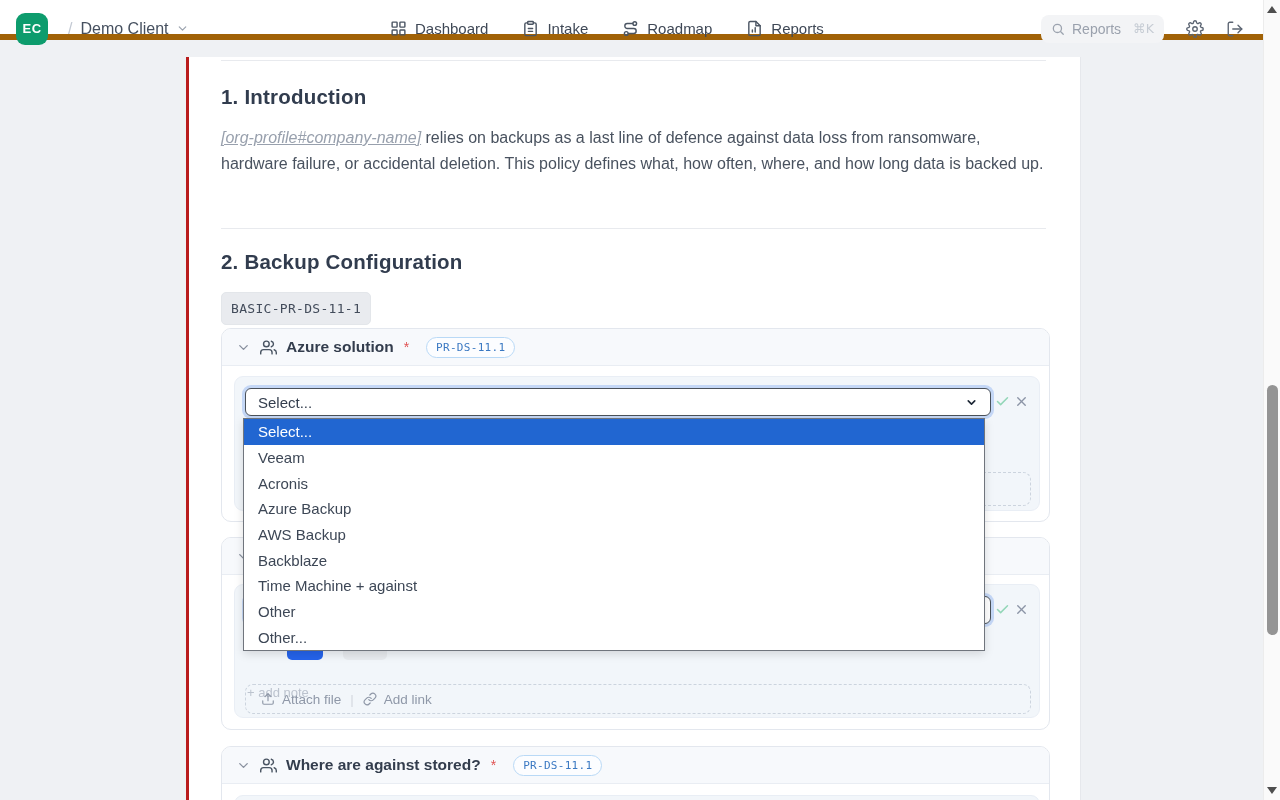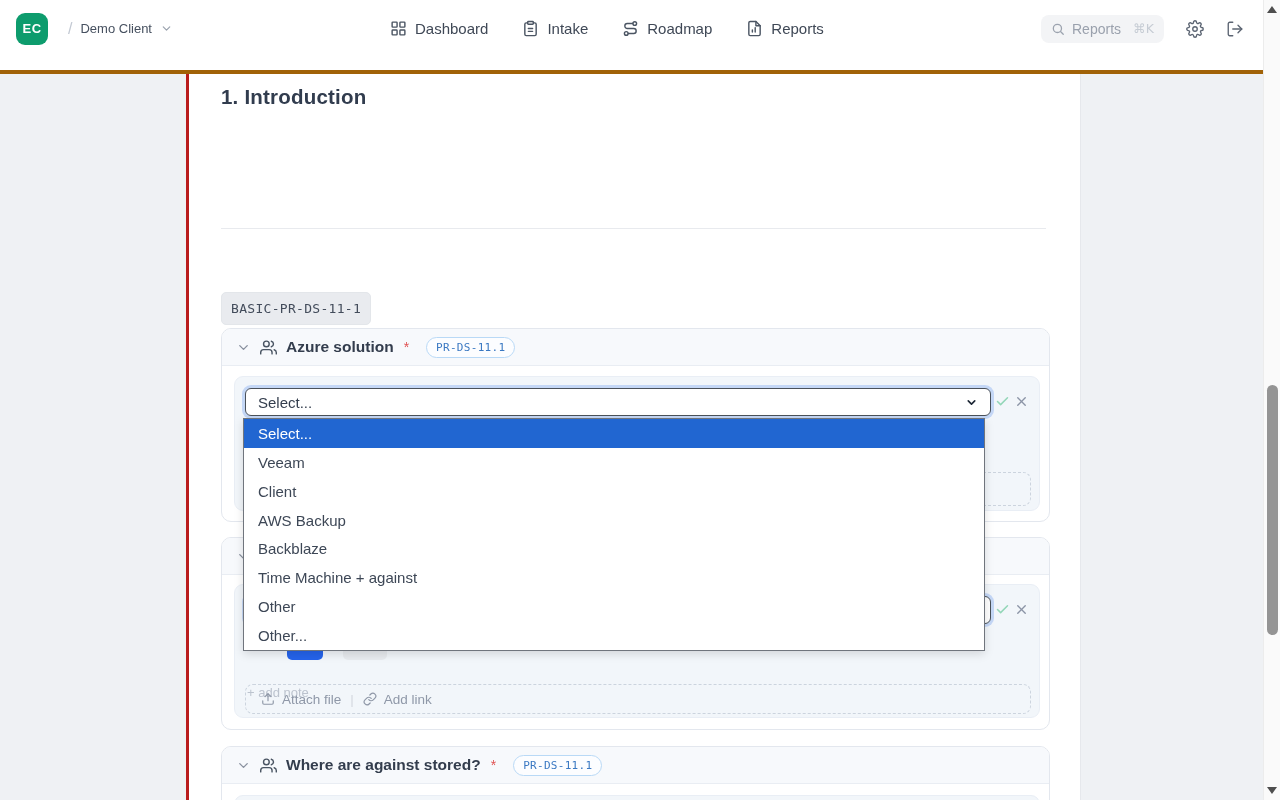--- a/index.html
+++ b/index.html
@@ -8,32 +8,32 @@
     font-family:"Liberation Sans", sans-serif;
     background:#eff1f4;
     position:relative;
     overflow:hidden;
     color:#333d4d;
   }
   svg { display:block; }
 
   
   .navbar {
-    position:absolute; top:0; left:0; width:1280px; height:74px;
-    background:#ffffff; border-bottom:4px solid #a16207; z-index:10;
+    position:absolute; top:0; left:0; width:1280px; height:40px;
+    background:#ffffff; border-bottom:6px solid #a16207; z-index:10;
   }
   .nav-left { position:absolute; left:16px; top:0; height:57px; display:flex; align-items:center; gap:20px; }
   .logo {
     width:32px; height:32px; border-radius:9px; background:#0d9c6d;
     color:#fff; font-size:13px; font-weight:bold; letter-spacing:.5px;
     display:flex; align-items:center; justify-content:center; cursor:pointer;
   }
   .breadcrumb { display:flex; align-items:center; gap:8px; cursor:pointer; }
   .crumb-sep { color:#c3c9d3; font-size:16px; }
-  .crumb-name { color:#46505f; font-size:13px; font-weight:500; }
+  .crumb-name { color:#46505f; font-size:16px; font-weight:500; }
   .crumb-chev { color:#9aa2ae; }
 
   .nav-center { position:absolute; left:390px; top:0; height:57px; display:flex; align-items:center; gap:34px; }
   .nav-item { display:flex; align-items:center; gap:8px; color:#3f4856; font-size:15px; font-weight:400; cursor:pointer; }
   .nav-item svg { color:#4b5563; }
 
   .nav-right { position:absolute; right:36px; top:0; height:57px; display:flex; align-items:center; gap:22px; }
   .search-pill {
     width:123px; height:28px; border-radius:8px; background:#f3f4f6;
     display:flex; align-items:center; gap:7px; padding:0 10px; cursor:pointer;
@@ -236,23 +236,25 @@
           </svg>
       </span>
     </div>
   </div>
 </div>
 
 <div class="panel">
   <div class="hr" id="hr1"></div>
 
   <div class="h-section" id="h-intro">1. Introduction</div>
+  <div class="para"><span class="ph-link">[org-profile#company-name]</span><span> relies on backups as a last line of defence against data loss from ransomware, hardware failure, or accidental deletion. This policy defines what, how often, where, and how long data is backed up.</span></div>
 
   <div class="hr" id="hr2"></div>
 
+  <div class="h-section" id="h-backup">2. Backup Configuration</div>
   <div class="control-tag">BASIC-PR-DS-11-1</div>
 
   <div class="q-card" id="card1">
     <div class="q-header">
       <span class="q-chev">
         <svg width="15" height="15" viewBox="0 0 24 24" fill="none" stroke="currentColor" stroke-width="2.2" stroke-linecap="round" stroke-linejoin="round">
             <polyline points="6 9 12 15 18 9"></polyline>
           </svg>
       </span>
       <span class="q-users">
@@ -387,21 +389,22 @@
       <span class="q-pill">PR-DS-11.1</span>
     </div>
     <div class="q-body">
       <div class="inner-panel"></div>
     </div>
   </div>
 
   <div class="dropdown">
     <div class="dd-option selected">Select...</div>
     <div class="dd-option">Veeam</div>
-    <div class="dd-option">Client</div>
+    <div class="dd-option">Acronis</div>
+    <div class="dd-option">Azure Backup</div>
     <div class="dd-option">AWS Backup</div>
     <div class="dd-option">Backblaze</div>
     <div class="dd-option">Time Machine + against</div>
     <div class="dd-option">Other</div>
     <div class="dd-option">Other...</div>
   </div>
 </div>
 
 <div class="scrollbar">
   <div class="sb-arrow sb-up"></div>

